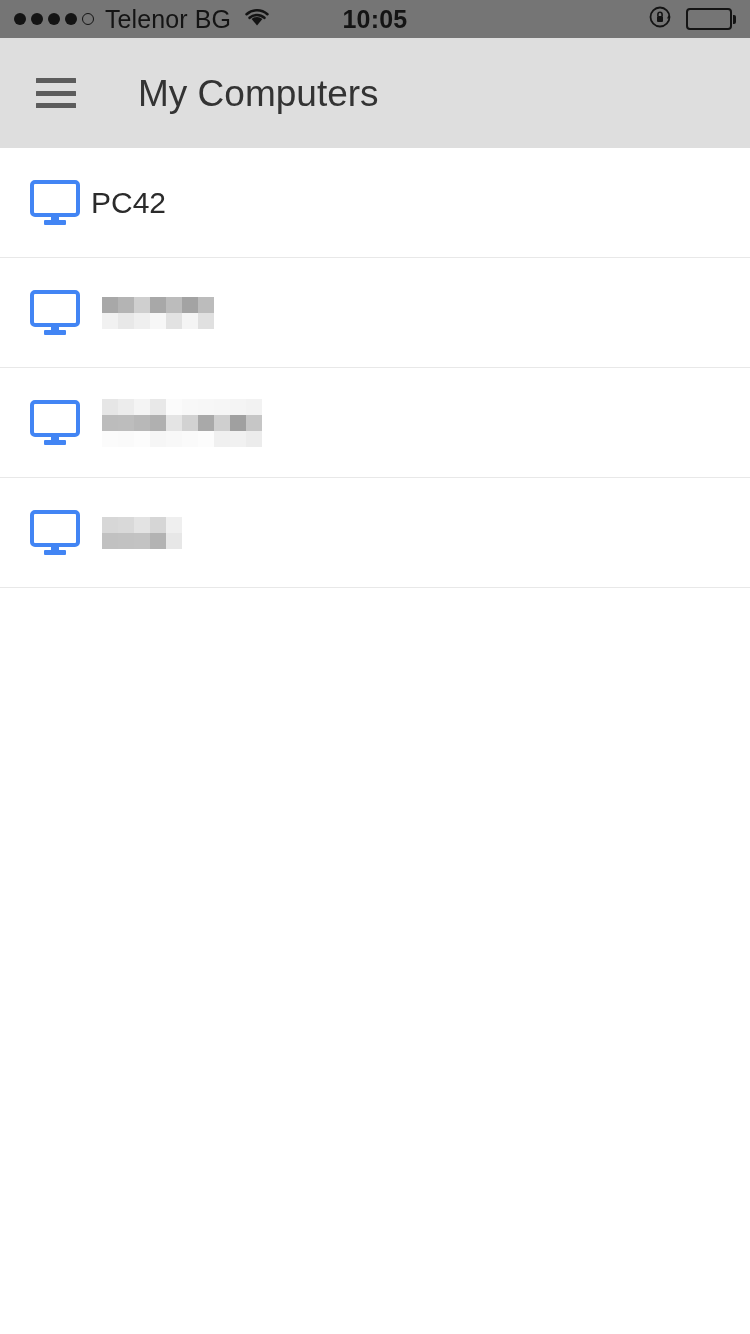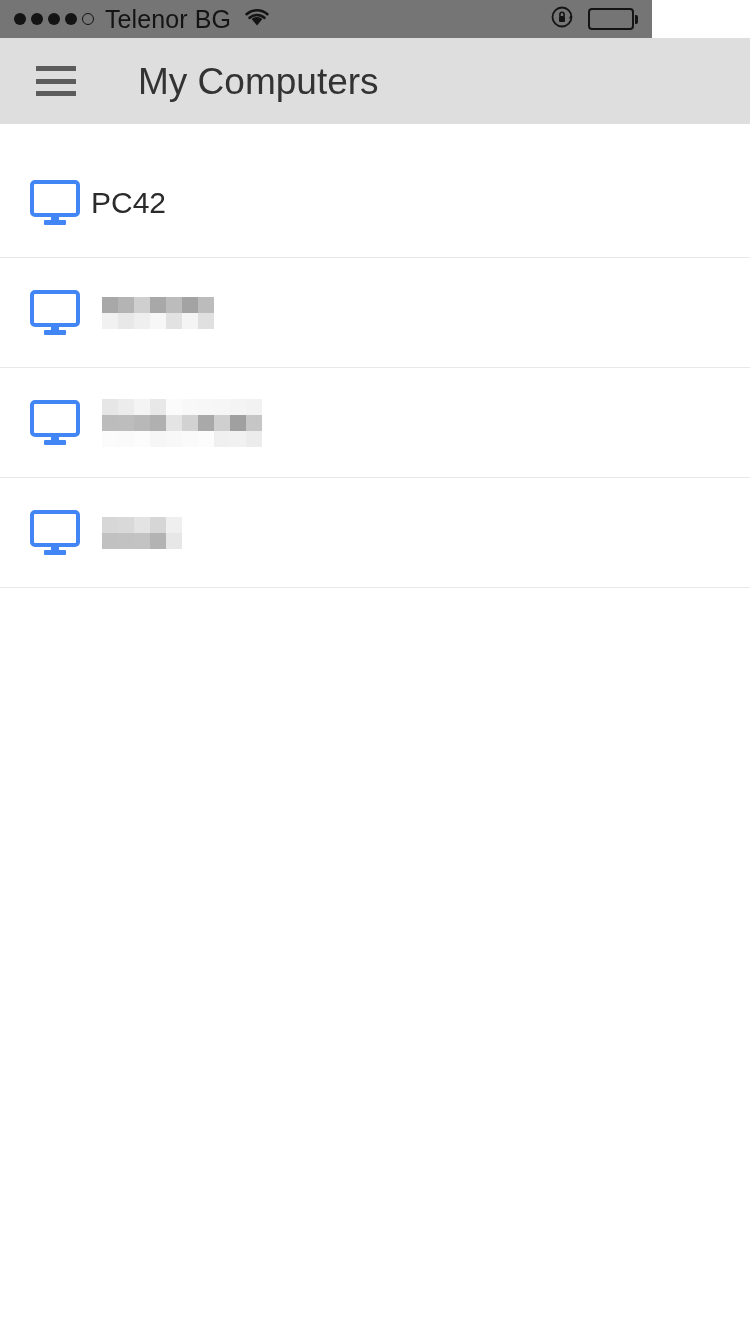--- a/index.html
+++ b/index.html
@@ -12,21 +12,21 @@
     background: #ffffff;
     font-family: "Liberation Sans", sans-serif;
     overflow: hidden;
     position: relative;
   }
 
   
   .status-bar {
     position: absolute;
     top: 0; left: 0;
-    width: 652px;
+    width: 750px;
     height: 38px;
     background: #757575;
     display: flex;
     align-items: center;
     box-sizing: border-box;
     padding: 0 14px;
   }
   .status-left {
     display: flex;
     align-items: center;
@@ -108,21 +108,21 @@
     background: #141414;
     border-radius: 0 2px 2px 0;
     margin-left: 1.5px;
   }
 
   
   .app-header {
     position: absolute;
     top: 38px; left: 0;
     width: 750px;
-    height: 86px;
+    height: 110px;
     background: #dedede;
     display: flex;
     align-items: center;
     box-sizing: border-box;
     padding-left: 36px;
   }
   .hamburger {
     width: 40px;
     height: 30px;
     display: flex;
@@ -209,20 +209,23 @@
     <span class="carrier">Telenor BG</span>
     <span class="wifi-icon">
       <svg width="28" height="22" viewBox="0 0 28 22">
         <path d="M14 19.5 L8.6 12.9 a8.6 8.6 0 0 1 10.8 0 Z" fill="#141414"></path>
         <path d="M3.6 8.2 a15.5 15.5 0 0 1 20.8 0" stroke="#141414" stroke-width="2.6" fill="none" stroke-linecap="round"></path>
         <path d="M6.6 11.8 a11 11 0 0 1 14.8 0" stroke="#141414" stroke-width="2.6" fill="none" stroke-linecap="round"></path>
       </svg>
     </span>
   </div>
 
+  <div class="status-center">
+    <span class="clock">10:05</span>
+  </div>
 
   <div class="status-right">
     <span class="rotation-lock">
       <svg width="26" height="26" viewBox="0 0 26 26">
         <circle cx="12" cy="13" r="9.5" stroke="#141414" stroke-width="1.8" fill="none"></circle>
         <rect x="9" y="12" width="6" height="6" rx="1" fill="#141414"></rect>
         <path d="M9.9 12 v-1.6 a2.1 2.1 0 0 1 4.2 0 V12" stroke="#141414" stroke-width="1.6" fill="none"></path>
         <path d="M20.6 11.2 l1.3 3 l-3 0.4 z" fill="#141414"></path>
       </svg>
     </span>

